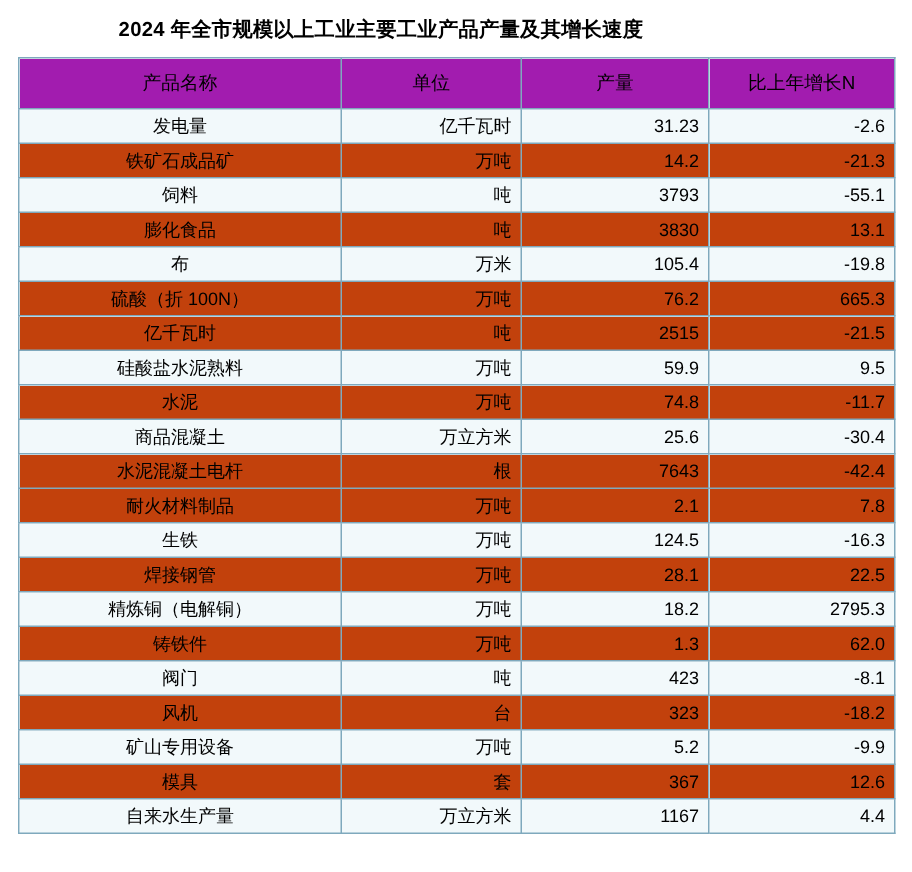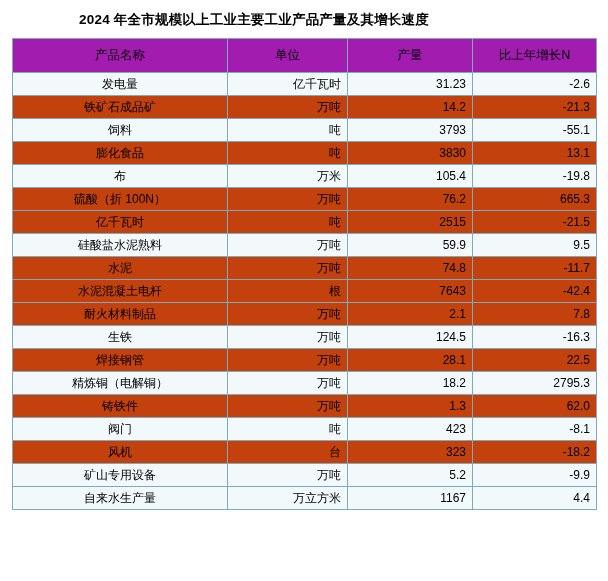--- a/index.html
+++ b/index.html
@@ -147,20 +147,26 @@
           <td class="unit">万吨</td>
           <td class="num">59.9</td>
           <td class="num">9.5</td>
         </tr>
         <tr class="even">
           <td class="name">水泥</td>
           <td class="unit">万吨</td>
           <td class="num">74.8</td>
           <td class="num">-11.7</td>
         </tr>
+        <tr class="odd">
+          <td class="name">商品混凝土</td>
+          <td class="unit">万立方米</td>
+          <td class="num">25.6</td>
+          <td class="num">-30.4</td>
+        </tr>
         <tr class="even">
           <td class="name">水泥混凝土电杆</td>
           <td class="unit">根</td>
           <td class="num">7643</td>
           <td class="num">-42.4</td>
         </tr>
         <tr class="even">
           <td class="name">耐火材料制品</td>
           <td class="unit">万吨</td>
           <td class="num">2.1</td>
@@ -201,20 +207,26 @@
           <td class="unit">台</td>
           <td class="num">323</td>
           <td class="num">-18.2</td>
         </tr>
         <tr class="odd">
           <td class="name">矿山专用设备</td>
           <td class="unit">万吨</td>
           <td class="num">5.2</td>
           <td class="num">-9.9</td>
         </tr>
+        <tr class="even">
+          <td class="name">模具</td>
+          <td class="unit">套</td>
+          <td class="num">367</td>
+          <td class="num">12.6</td>
+        </tr>
         <tr class="odd">
           <td class="name">自来水生产量</td>
           <td class="unit">万立方米</td>
           <td class="num">1167</td>
           <td class="num">4.4</td>
         </tr>
       </tbody>
   </table>
 
 </div>

